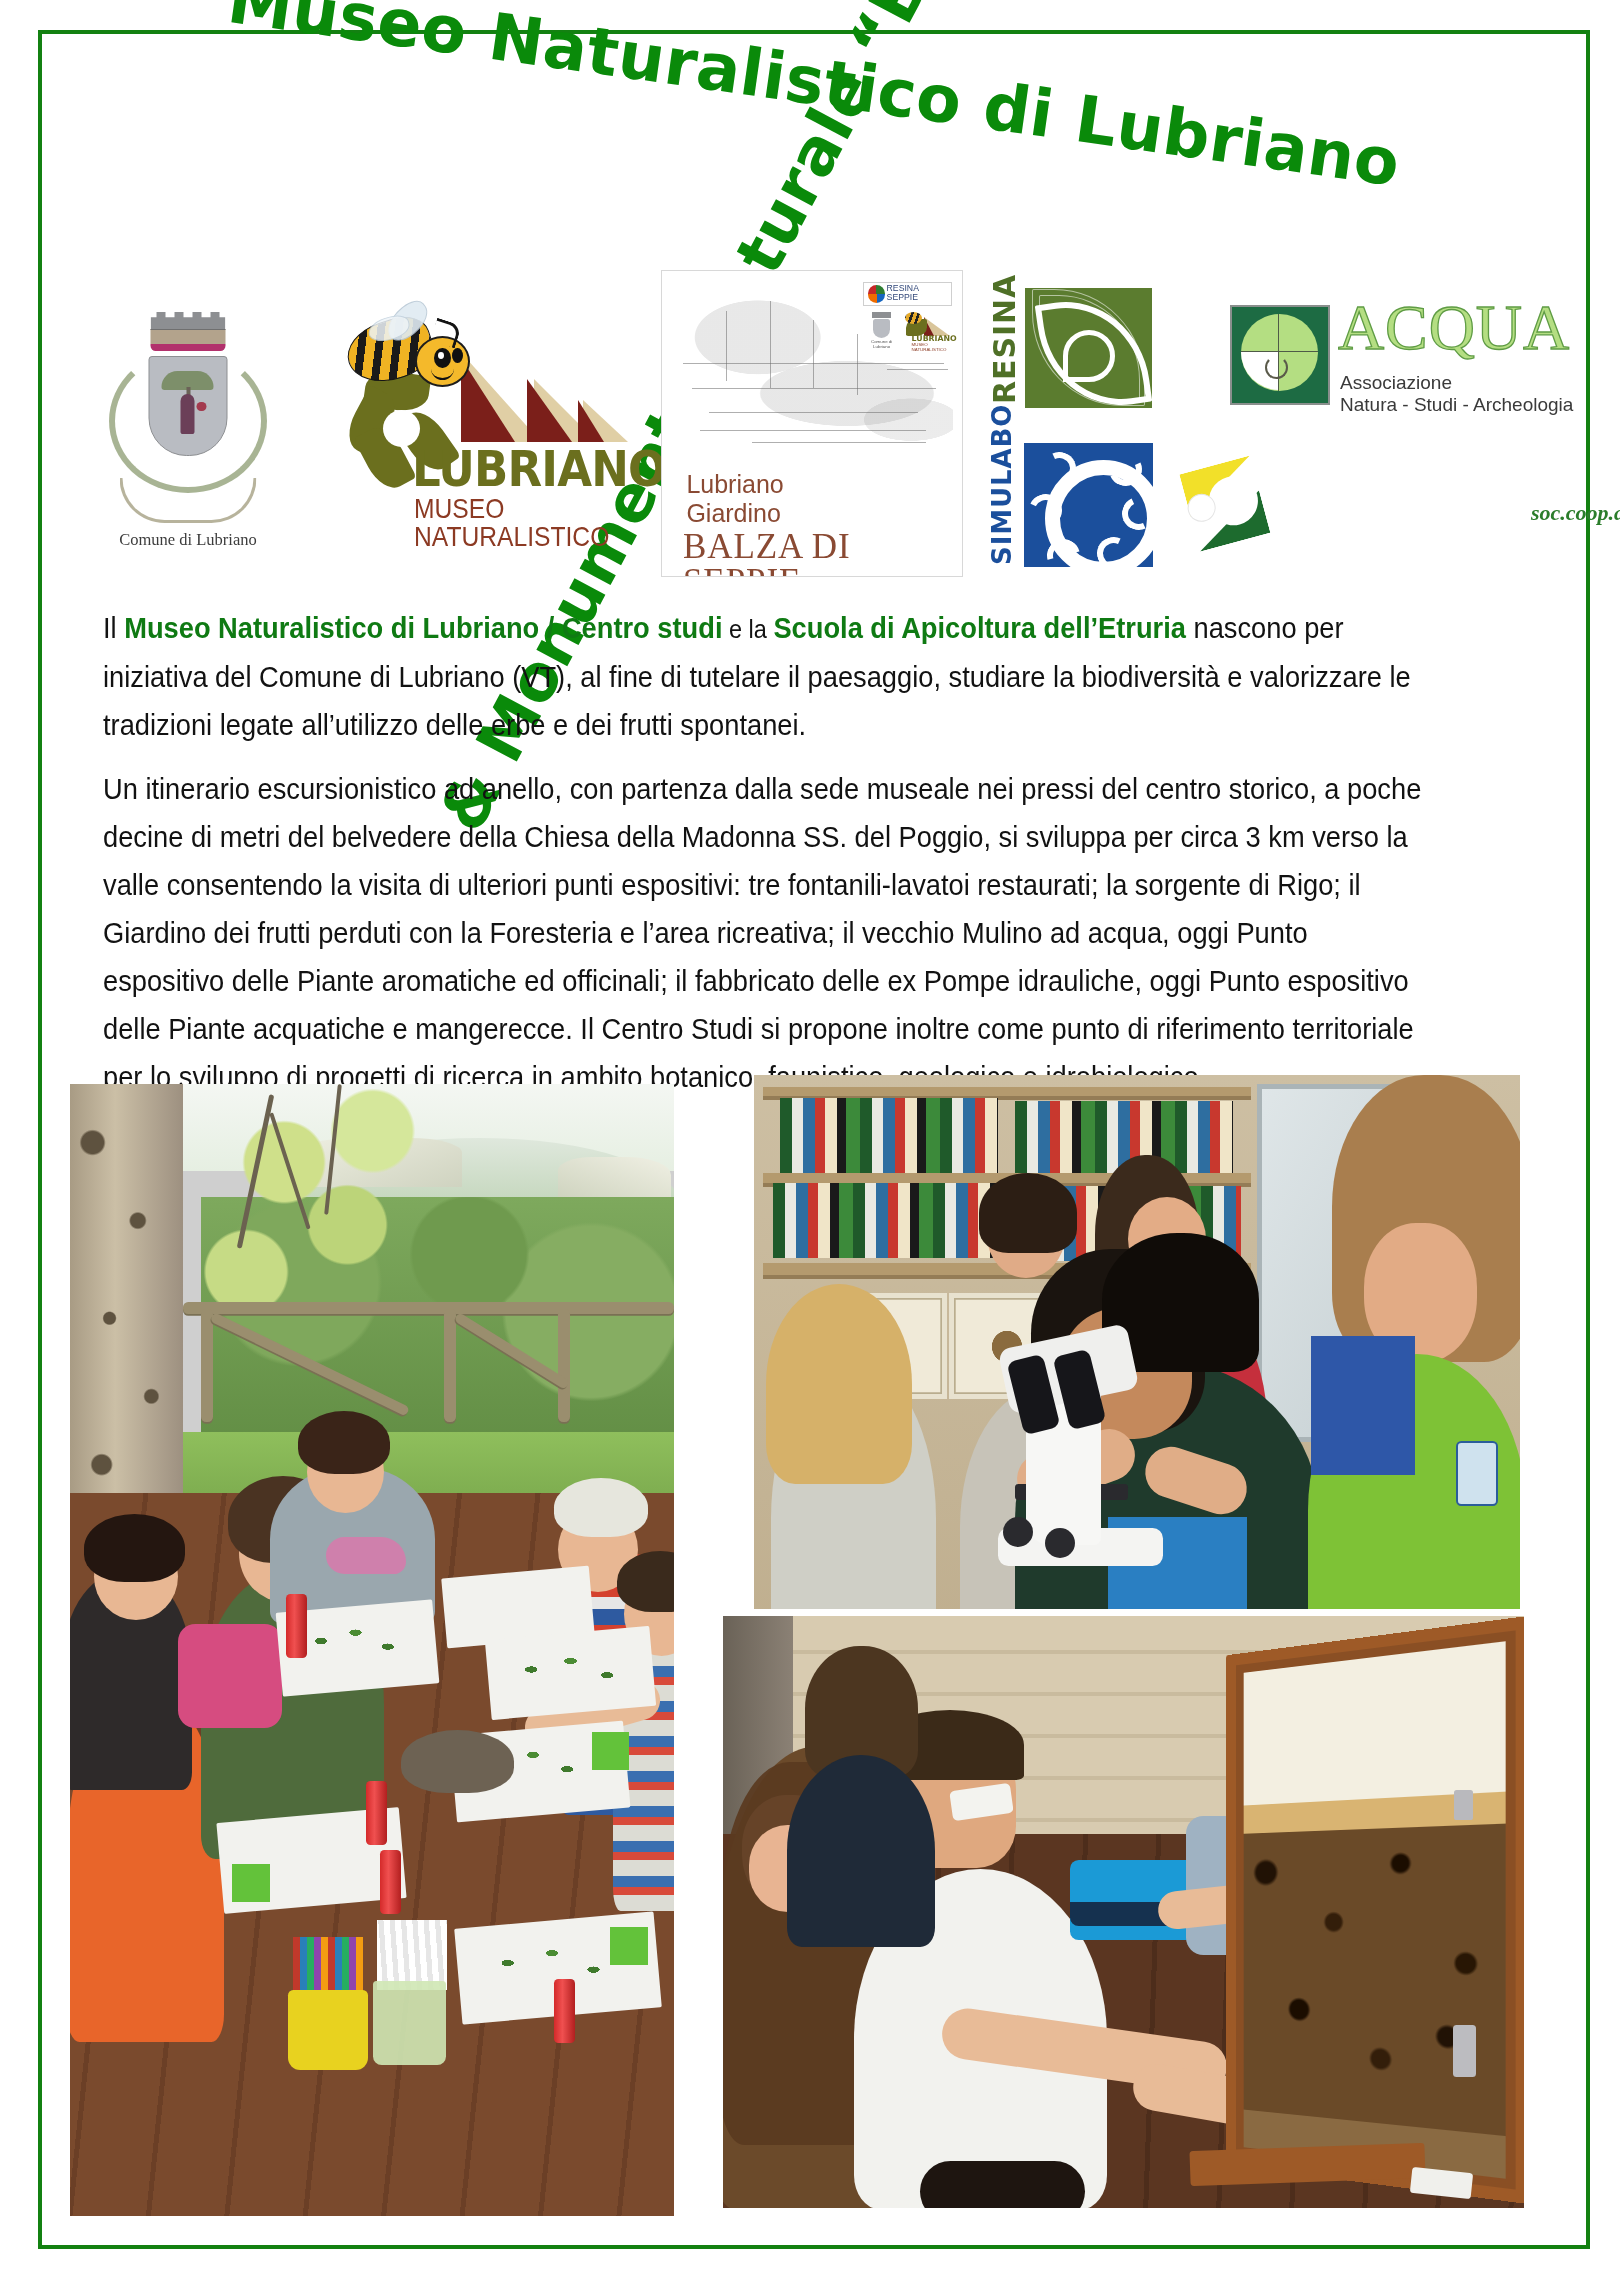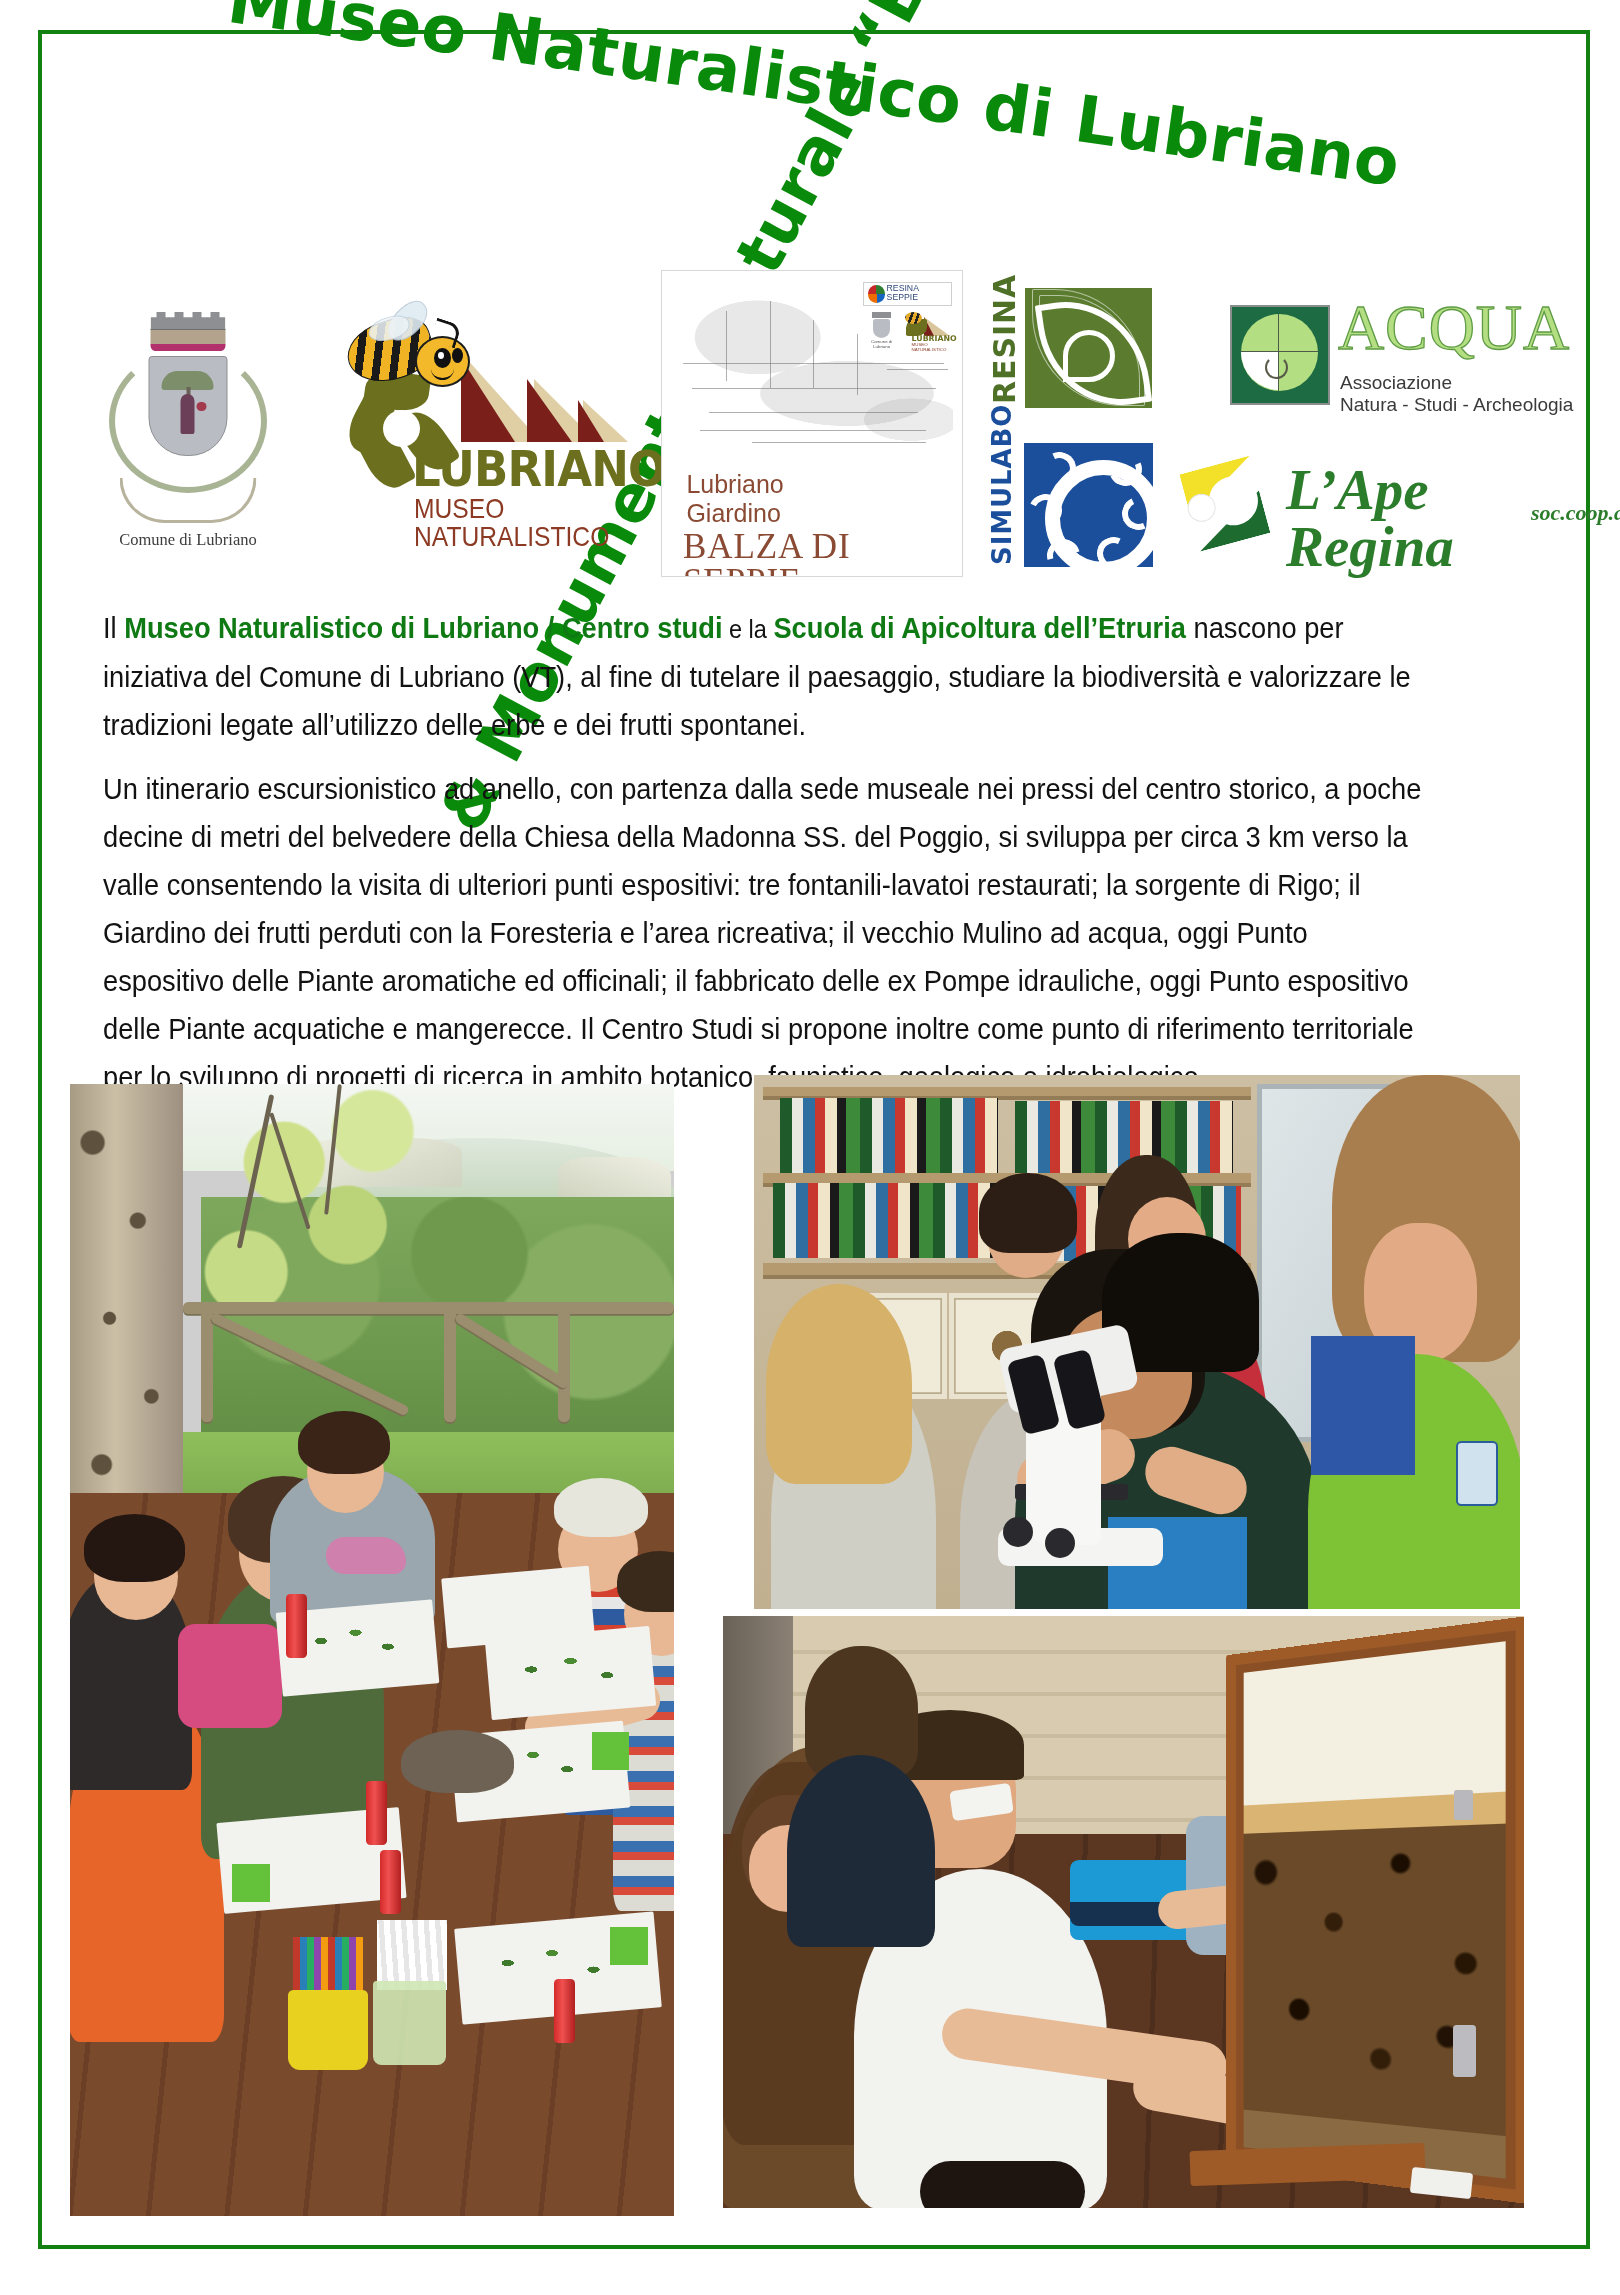--- a/index.html
+++ b/index.html
@@ -553,21 +553,20 @@
     <div class="acqua-sub2">Natura - Studi - Archeologia</div>
   </div>
 
   <div class="logo-ape">
     <div class="ape-mark">
       <div class="ape-yellow"></div>
       <div class="ape-green"></div>
       <div class="ape-hole"></div>
       <div class="ape-hole2"></div>
     </div>
-    <div class="ape-word">L’Ape Regina</div>
     <div class="ape-tiny">soc.coop.a r.l.</div>
   </div>
 </div>
 
 <div class="body-text">
   <p><span>Il </span><span class="hl">Museo Naturalistico di Lubriano / Centro studi</span><span class="small"> e la </span><span class="hl">Scuola di Apicoltura dell’Etruria</span><span> nascono per iniziativa del Comune di Lubriano (VT), al fine di tutelare il paesaggio, studiare la biodiversità e valorizzare le tradizioni legate all’utilizzo delle erbe e dei frutti spontanei.</span></p>
   <p>Un itinerario escursionistico ad anello, con partenza dalla sede museale nei pressi del centro storico, a poche decine di metri del belvedere della Chiesa della Madonna SS. del Poggio, si sviluppa per circa 3 km verso la valle consentendo la visita di ulteriori punti espositivi: tre fontanili-lavatoi restaurati; la sorgente di Rigo; il Giardino dei frutti perduti con la Foresteria e l’area ricreativa; il vecchio Mulino ad acqua, oggi Punto espositivo delle Piante aromatiche ed officinali; il fabbricato delle ex Pompe idrauliche, oggi Punto espositivo delle Piante acquatiche e mangerecce. Il Centro Studi si propone inoltre come punto di riferimento territoriale per lo sviluppo di progetti di ricerca in ambito botanico, faunistico, geologico e idrobiologico.</p>
 </div>
 
 <div class="photo" id="photo-workshop">

